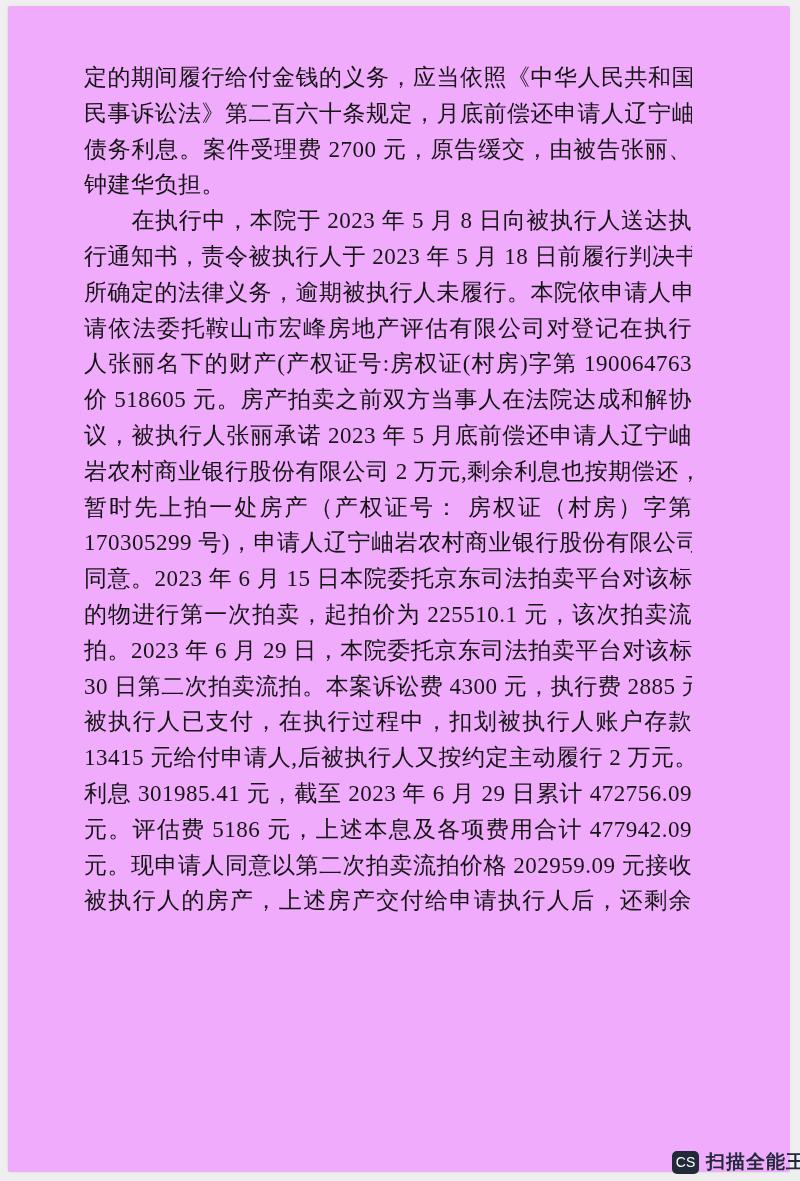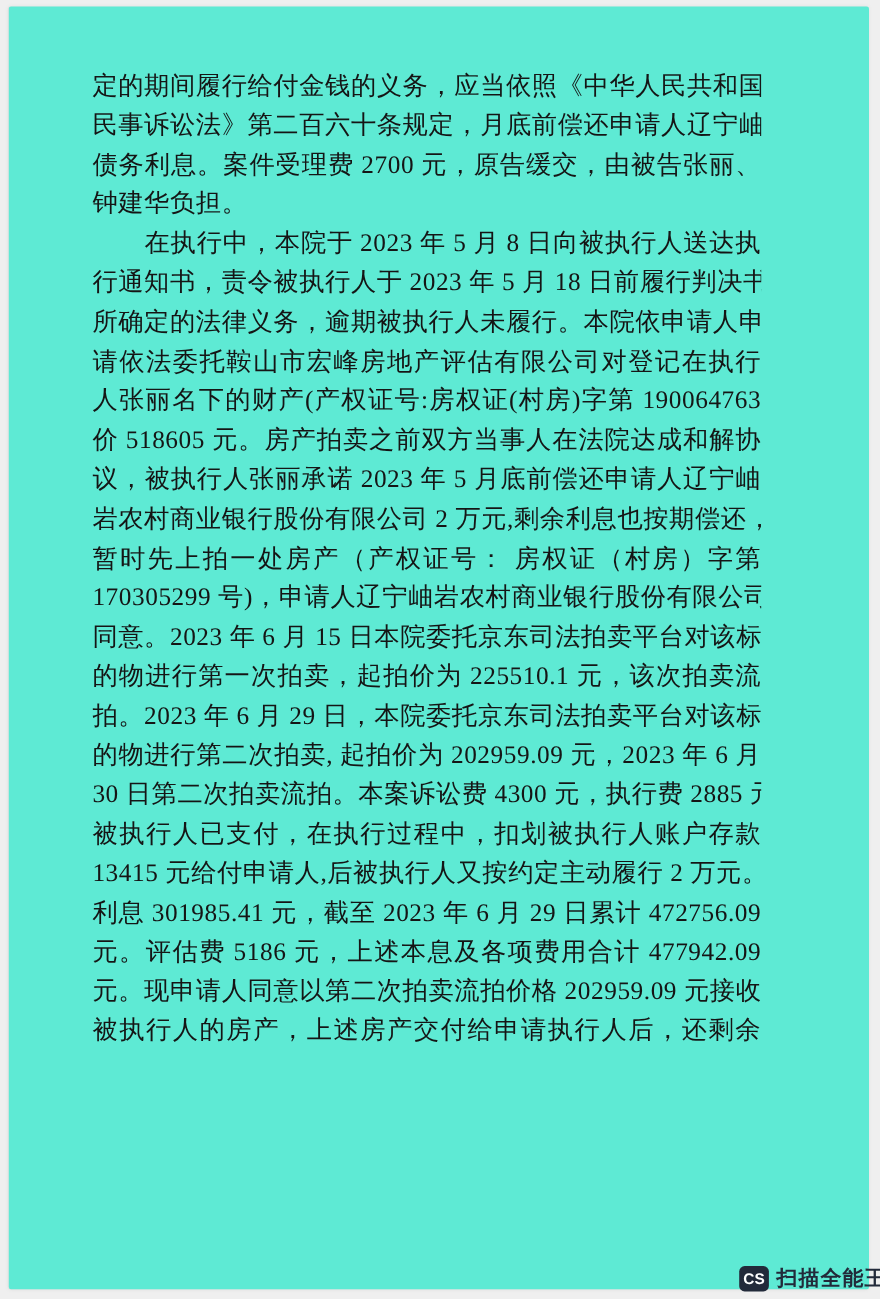--- a/index.html
+++ b/index.html
@@ -7,21 +7,21 @@
     width: 800px; height: 1181px;
     background: #efefef;
     position: relative;
     overflow: hidden;
     font-family: "Liberation Serif", "DejaVu Serif", serif;
   }
   .page {
     position: absolute;
     left: 8px; top: 6px;
     width: 782px; height: 1166px;
-    background: #5eead4;
+    background: #f0abfc;
     border-radius: 2px;
     box-shadow: -1px 0 0 #e3e3e3, 0 1px 0 #e6e6e6, 0 0 4px rgba(0,0,0,0.05);
   }
   .text-block {
     position: absolute;
     left: 76px; top: 54px;
     width: 608px;
     font-size: 23px;
     line-height: 35.8px;
     color: #151515;
@@ -45,21 +45,21 @@
     align-items: center;
     gap: 7px;
     white-space: nowrap;
   }
   .wm-badge {
     width: 27px; height: 23px;
     background: #222a3a;
     border-radius: 5px;
     color: #ffffff;
     font-family: "Liberation Sans", "DejaVu Sans", sans-serif;
-    font-weight: bold;
+    font-weight: normal;
     font-size: 14px;
     display: flex;
     align-items: center;
     justify-content: center;
     flex: 0 0 auto;
   }
   .wm-label {
     font-family: "Liberation Sans", "DejaVu Sans", sans-serif;
     font-size: 19px;
     font-weight: 600;
@@ -83,21 +83,20 @@
     <div class="line">请依法委托鞍山市宏峰房地产评估有限公司对登记在执行</div>
     <div class="line">人张丽名下的财产(产权证号:房权证(村房)字第 190064763</div>
     <div class="line">价 518605 元。房产拍卖之前双方当事人在法院达成和解协</div>
     <div class="line">议，被执行人张丽承诺 2023 年 5 月底前偿还申请人辽宁岫</div>
     <div class="line">岩农村商业银行股份有限公司 2 万元,剩余利息也按期偿还，</div>
     <div class="line">暂时先上拍一处房产（产权证号： 房权证（村房）字第</div>
     <div class="line">170305299 号)，申请人辽宁岫岩农村商业银行股份有限公司</div>
     <div class="line">同意。2023 年 6 月 15 日本院委托京东司法拍卖平台对该标</div>
     <div class="line">的物进行第一次拍卖，起拍价为 225510.1 元，该次拍卖流</div>
     <div class="line">拍。2023 年 6 月 29 日，本院委托京东司法拍卖平台对该标</div>
-    <div class="line">的物进行第二次拍卖, 起拍价为 202959.09 元，2023 年 6 月</div>
     <div class="line">30 日第二次拍卖流拍。本案诉讼费 4300 元，执行费 2885 元</div>
     <div class="line">被执行人已支付，在执行过程中，扣划被执行人账户存款</div>
     <div class="line">13415 元给付申请人,后被执行人又按约定主动履行 2 万元。</div>
     <div class="line">利息 301985.41 元，截至 2023 年 6 月 29 日累计 472756.09</div>
     <div class="line">元。评估费 5186 元，上述本息及各项费用合计 477942.09</div>
     <div class="line">元。现申请人同意以第二次拍卖流拍价格 202959.09 元接收</div>
     <div class="line">被执行人的房产，上述房产交付给申请执行人后，还剩余</div>
   </div>
 
   <div class="watermark">

